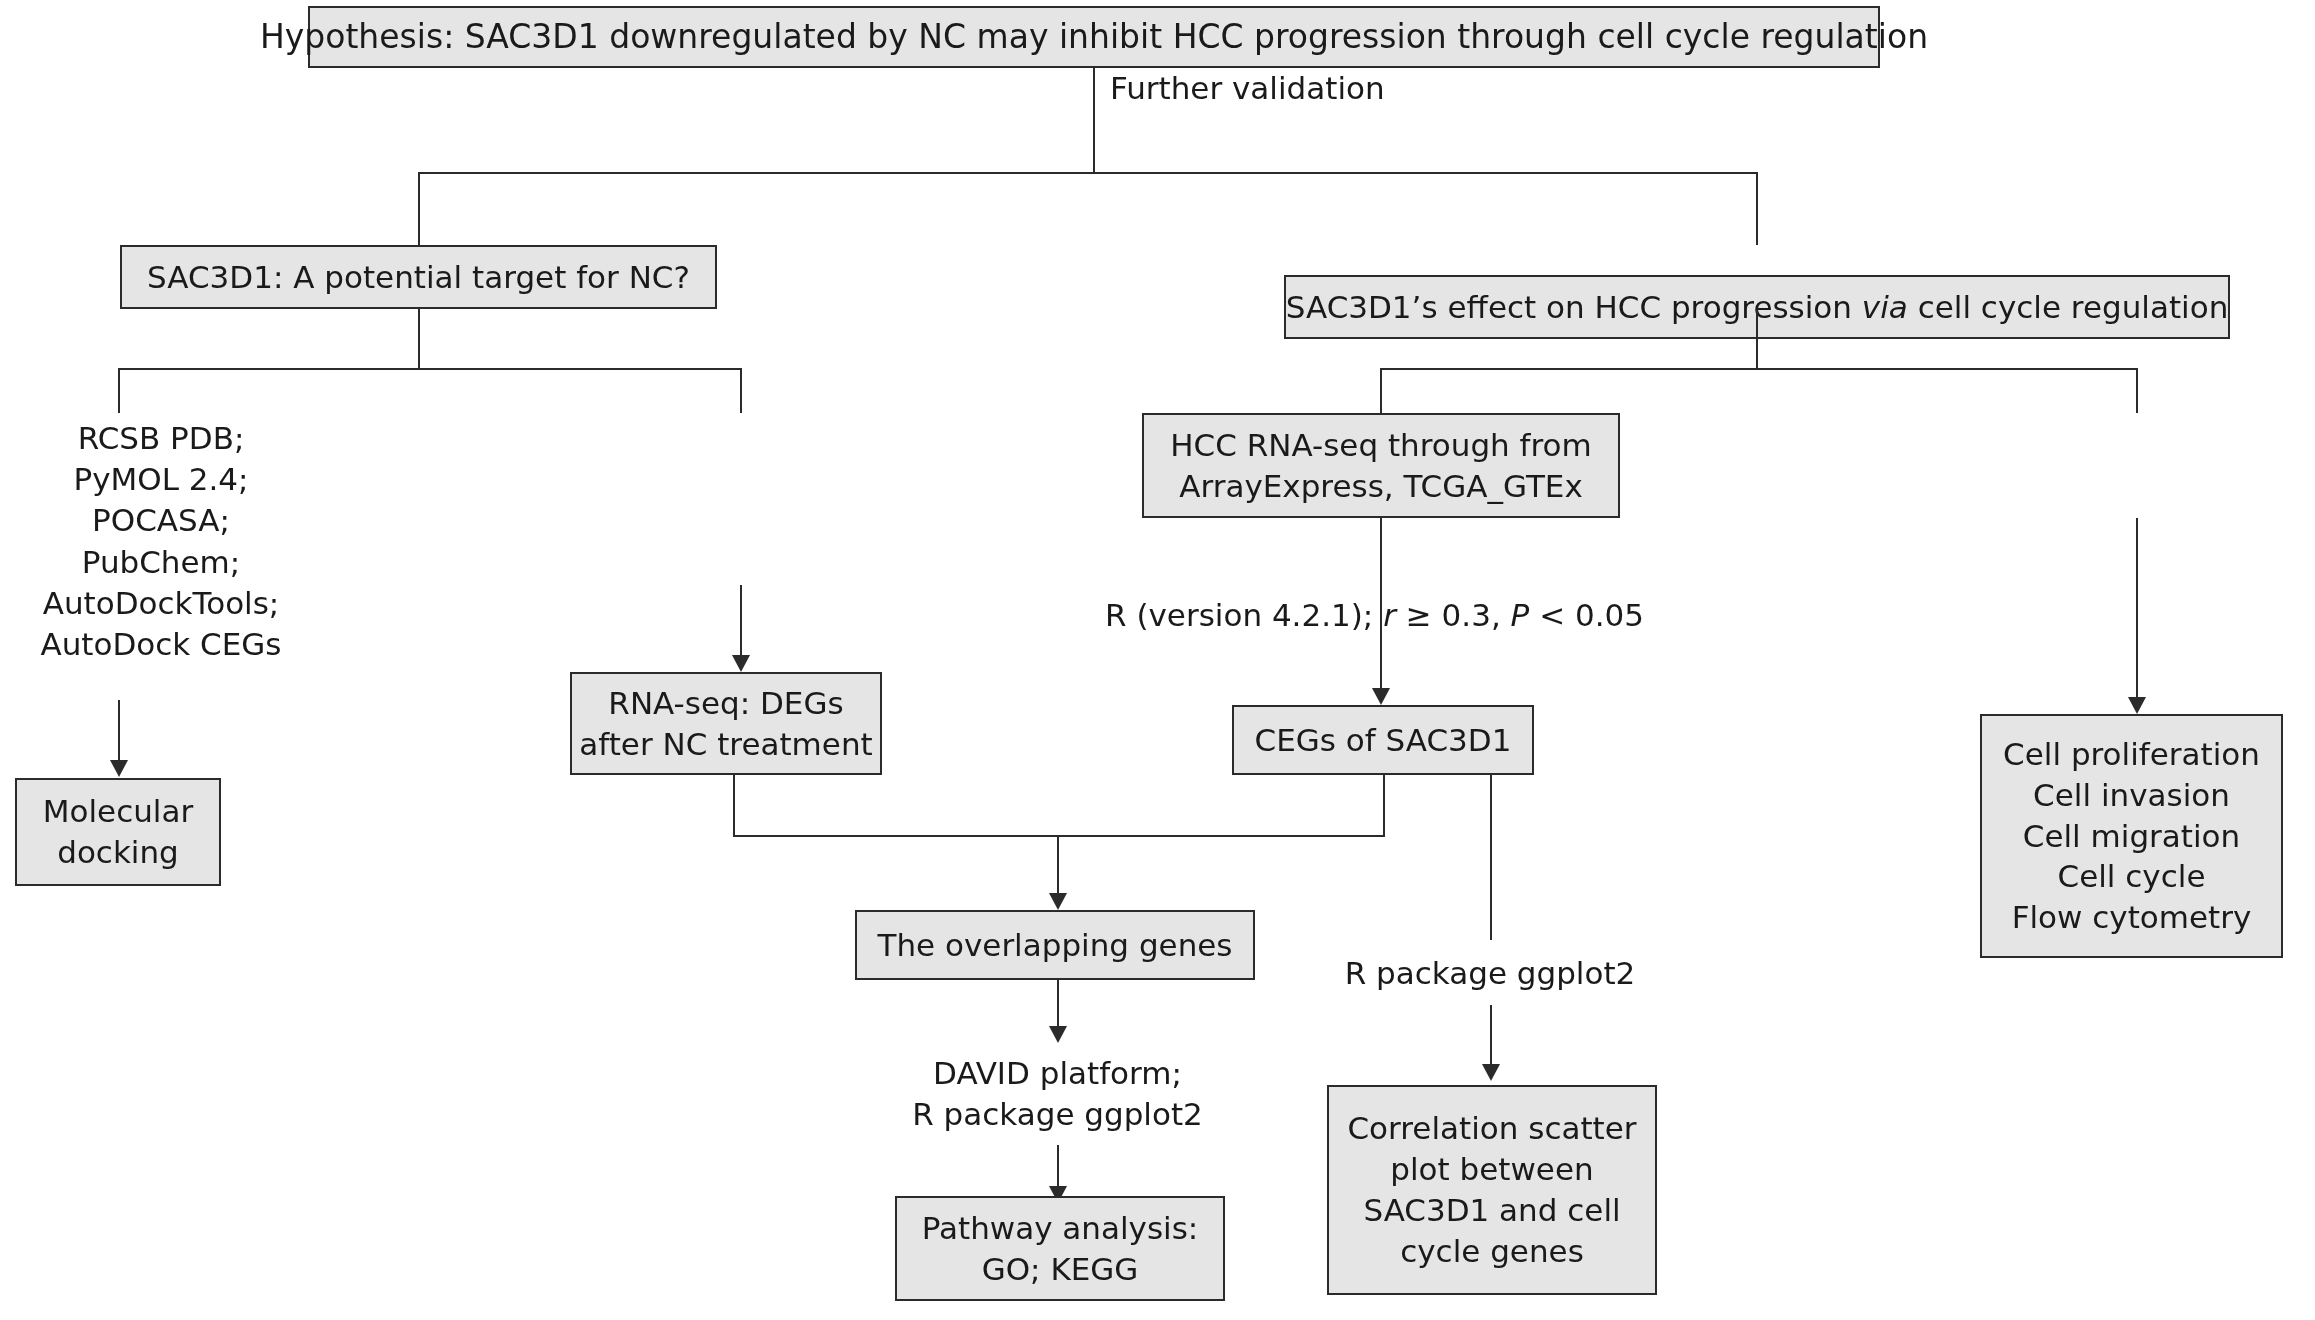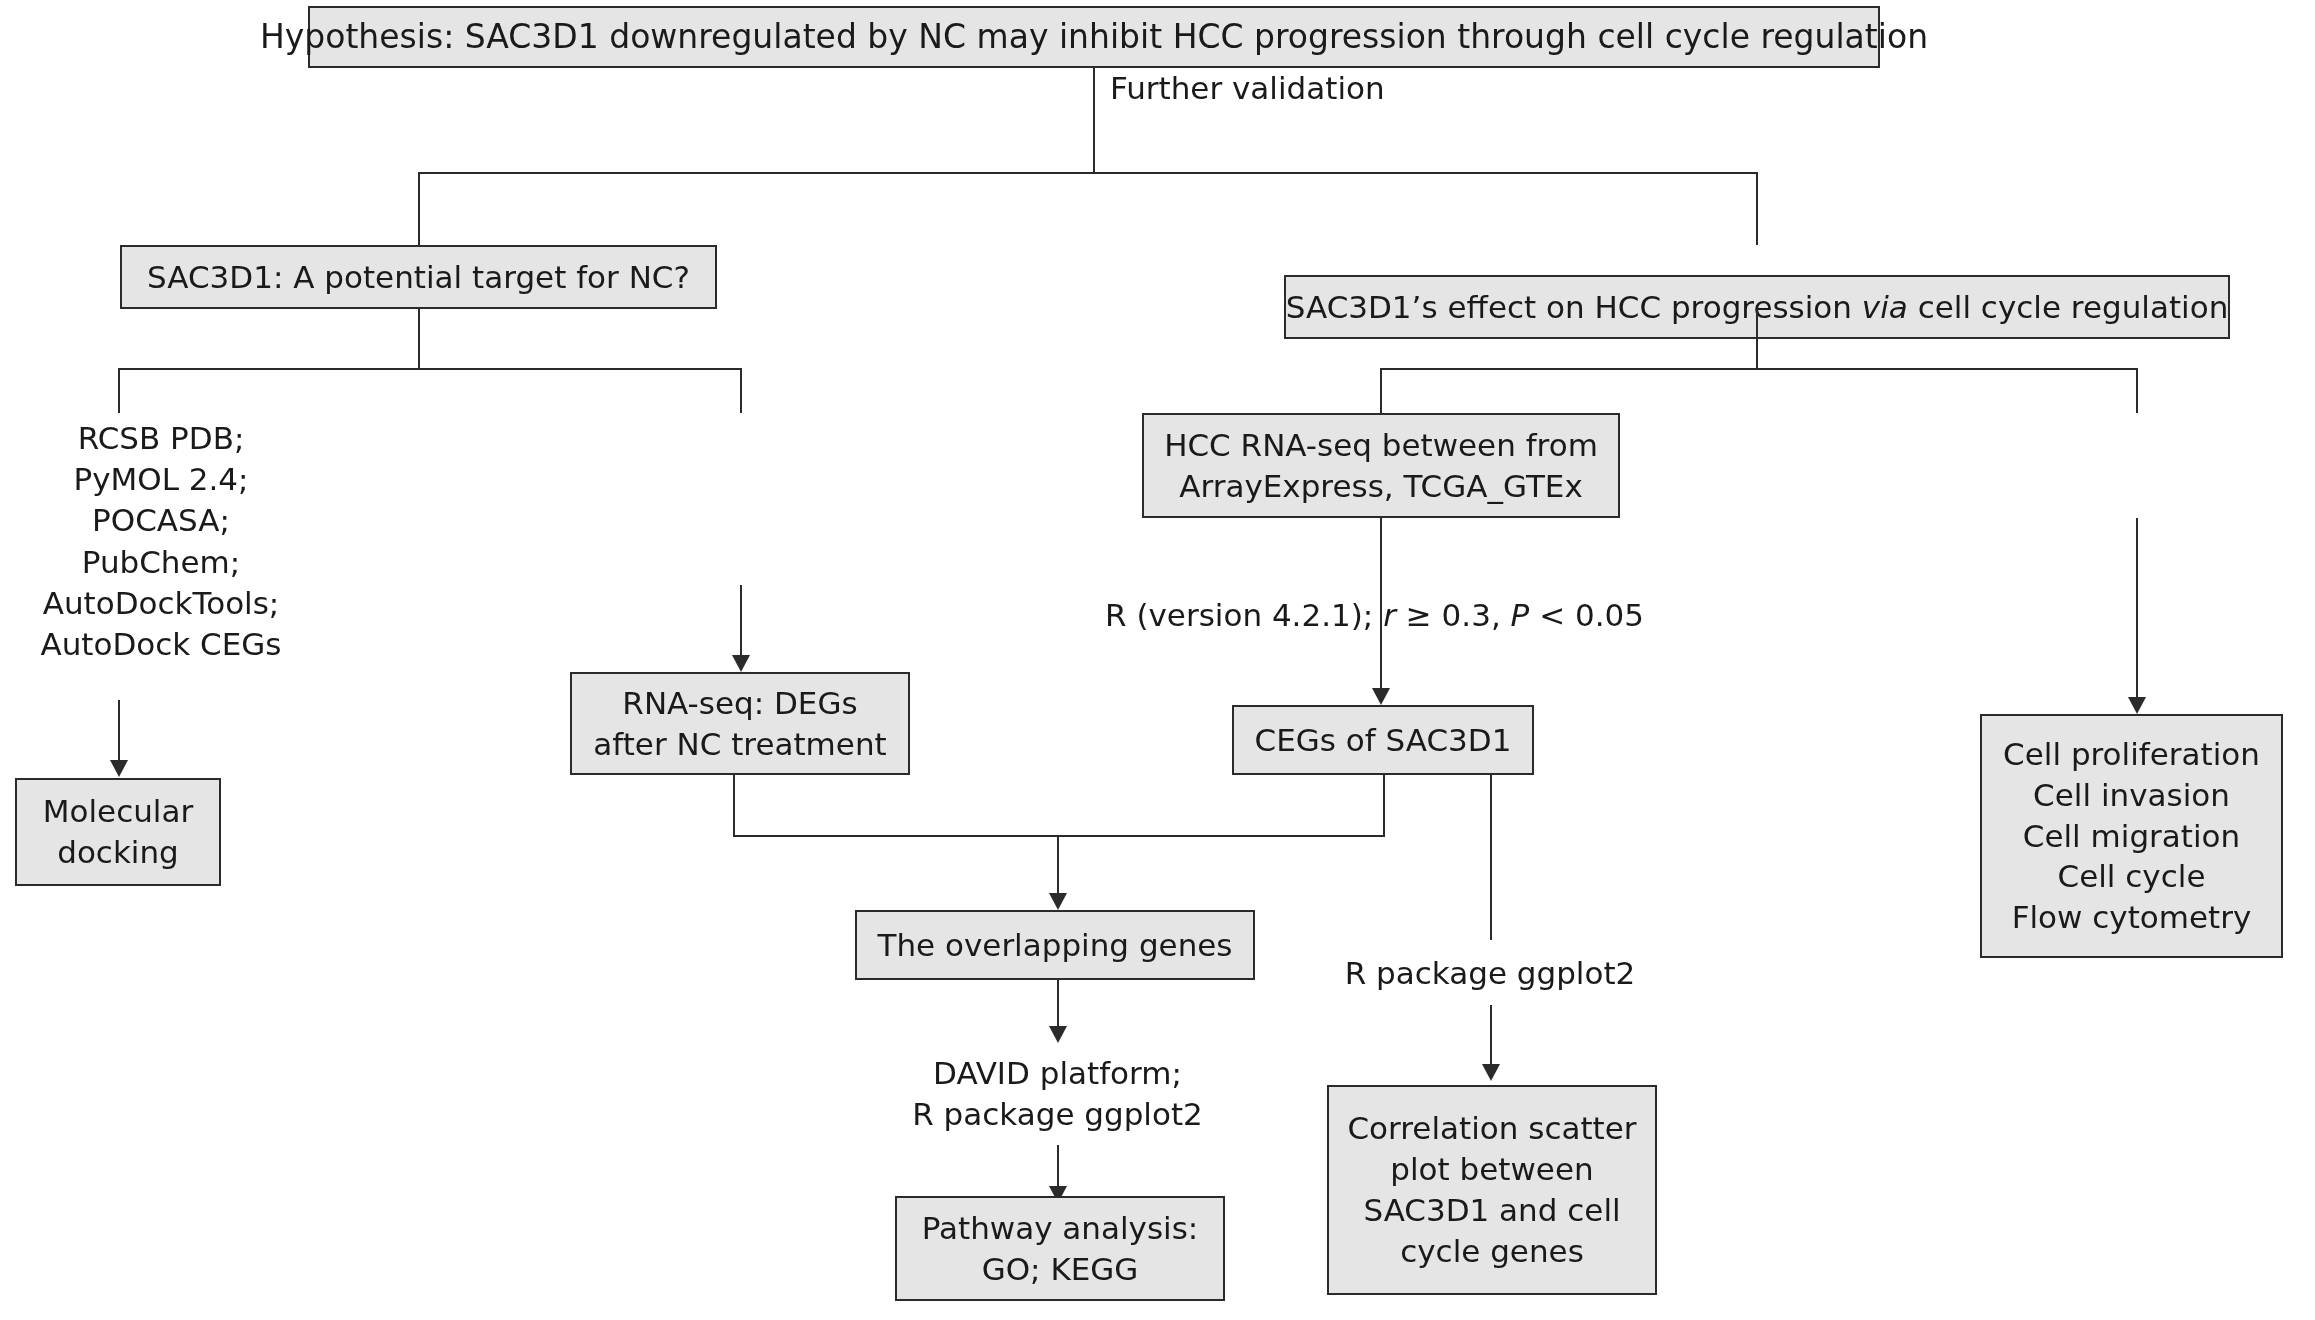--- a/index.html
+++ b/index.html
@@ -105,36 +105,36 @@
 
   <div class="box" style="left:15px; top:778px; width:206px; height:108px;">
     <span class="ln">Molecular</span>
     <span class="ln">docking</span>
   </div>
 
 
   <div class="v-line" style="left:740px; top:585px; height:72px;"></div>
   <div class="arrow-head" style="left:732px; top:655px;"></div>
 
-  <div class="box" style="left:570px; top:672px; width:340px; height:103px;">
+  <div class="box" style="left:570px; top:672px; width:312px; height:103px;">
     <span class="ln">RNA-seq: DEGs</span>
     <span class="ln">after NC treatment</span>
   </div>
 
   <div class="box" style="left:1284px; top:245px; width:946px; height:64px;margin-top:30px;">
     <span class="ln"><span>SAC3D1’s effect on HCC progression </span><i class="it">via</i><span> cell cycle regulation</span></span>
   </div>
 
   <div class="v-line" style="left:1756px; top:309px; height:59px;"></div>
   <div class="h-line" style="left:1380px; top:368px; width:756px;"></div>
   <div class="v-line" style="left:1380px; top:368px; height:45px;"></div>
   <div class="v-line" style="left:2136px; top:368px; height:45px;"></div>
 
   <div class="box" style="left:1142px; top:413px; width:478px; height:105px;">
-    <span class="ln">HCC RNA-seq between from</span>
+    <span class="ln">HCC RNA-seq through from</span>
     <span class="ln">ArrayExpress, TCGA_GTEx</span>
   </div>
 
   <div class="v-line" style="left:1380px; top:518px; height:175px;"></div>
   <div class="arrow-head" style="left:1372px; top:688px;"></div>
 
   <div class="label" style="left:1105px; top:595px; width:560px; text-align:left;"><span>R (version 4.2.1); </span><i class="it">r</i><span> ≥ 0.3, </span><i class="it">P</i><span> &lt; 0.05</span></div>
 
   <div class="box" style="left:1232px; top:705px; width:302px; height:70px;">
     <span class="ln">CEGs of SAC3D1</span>

